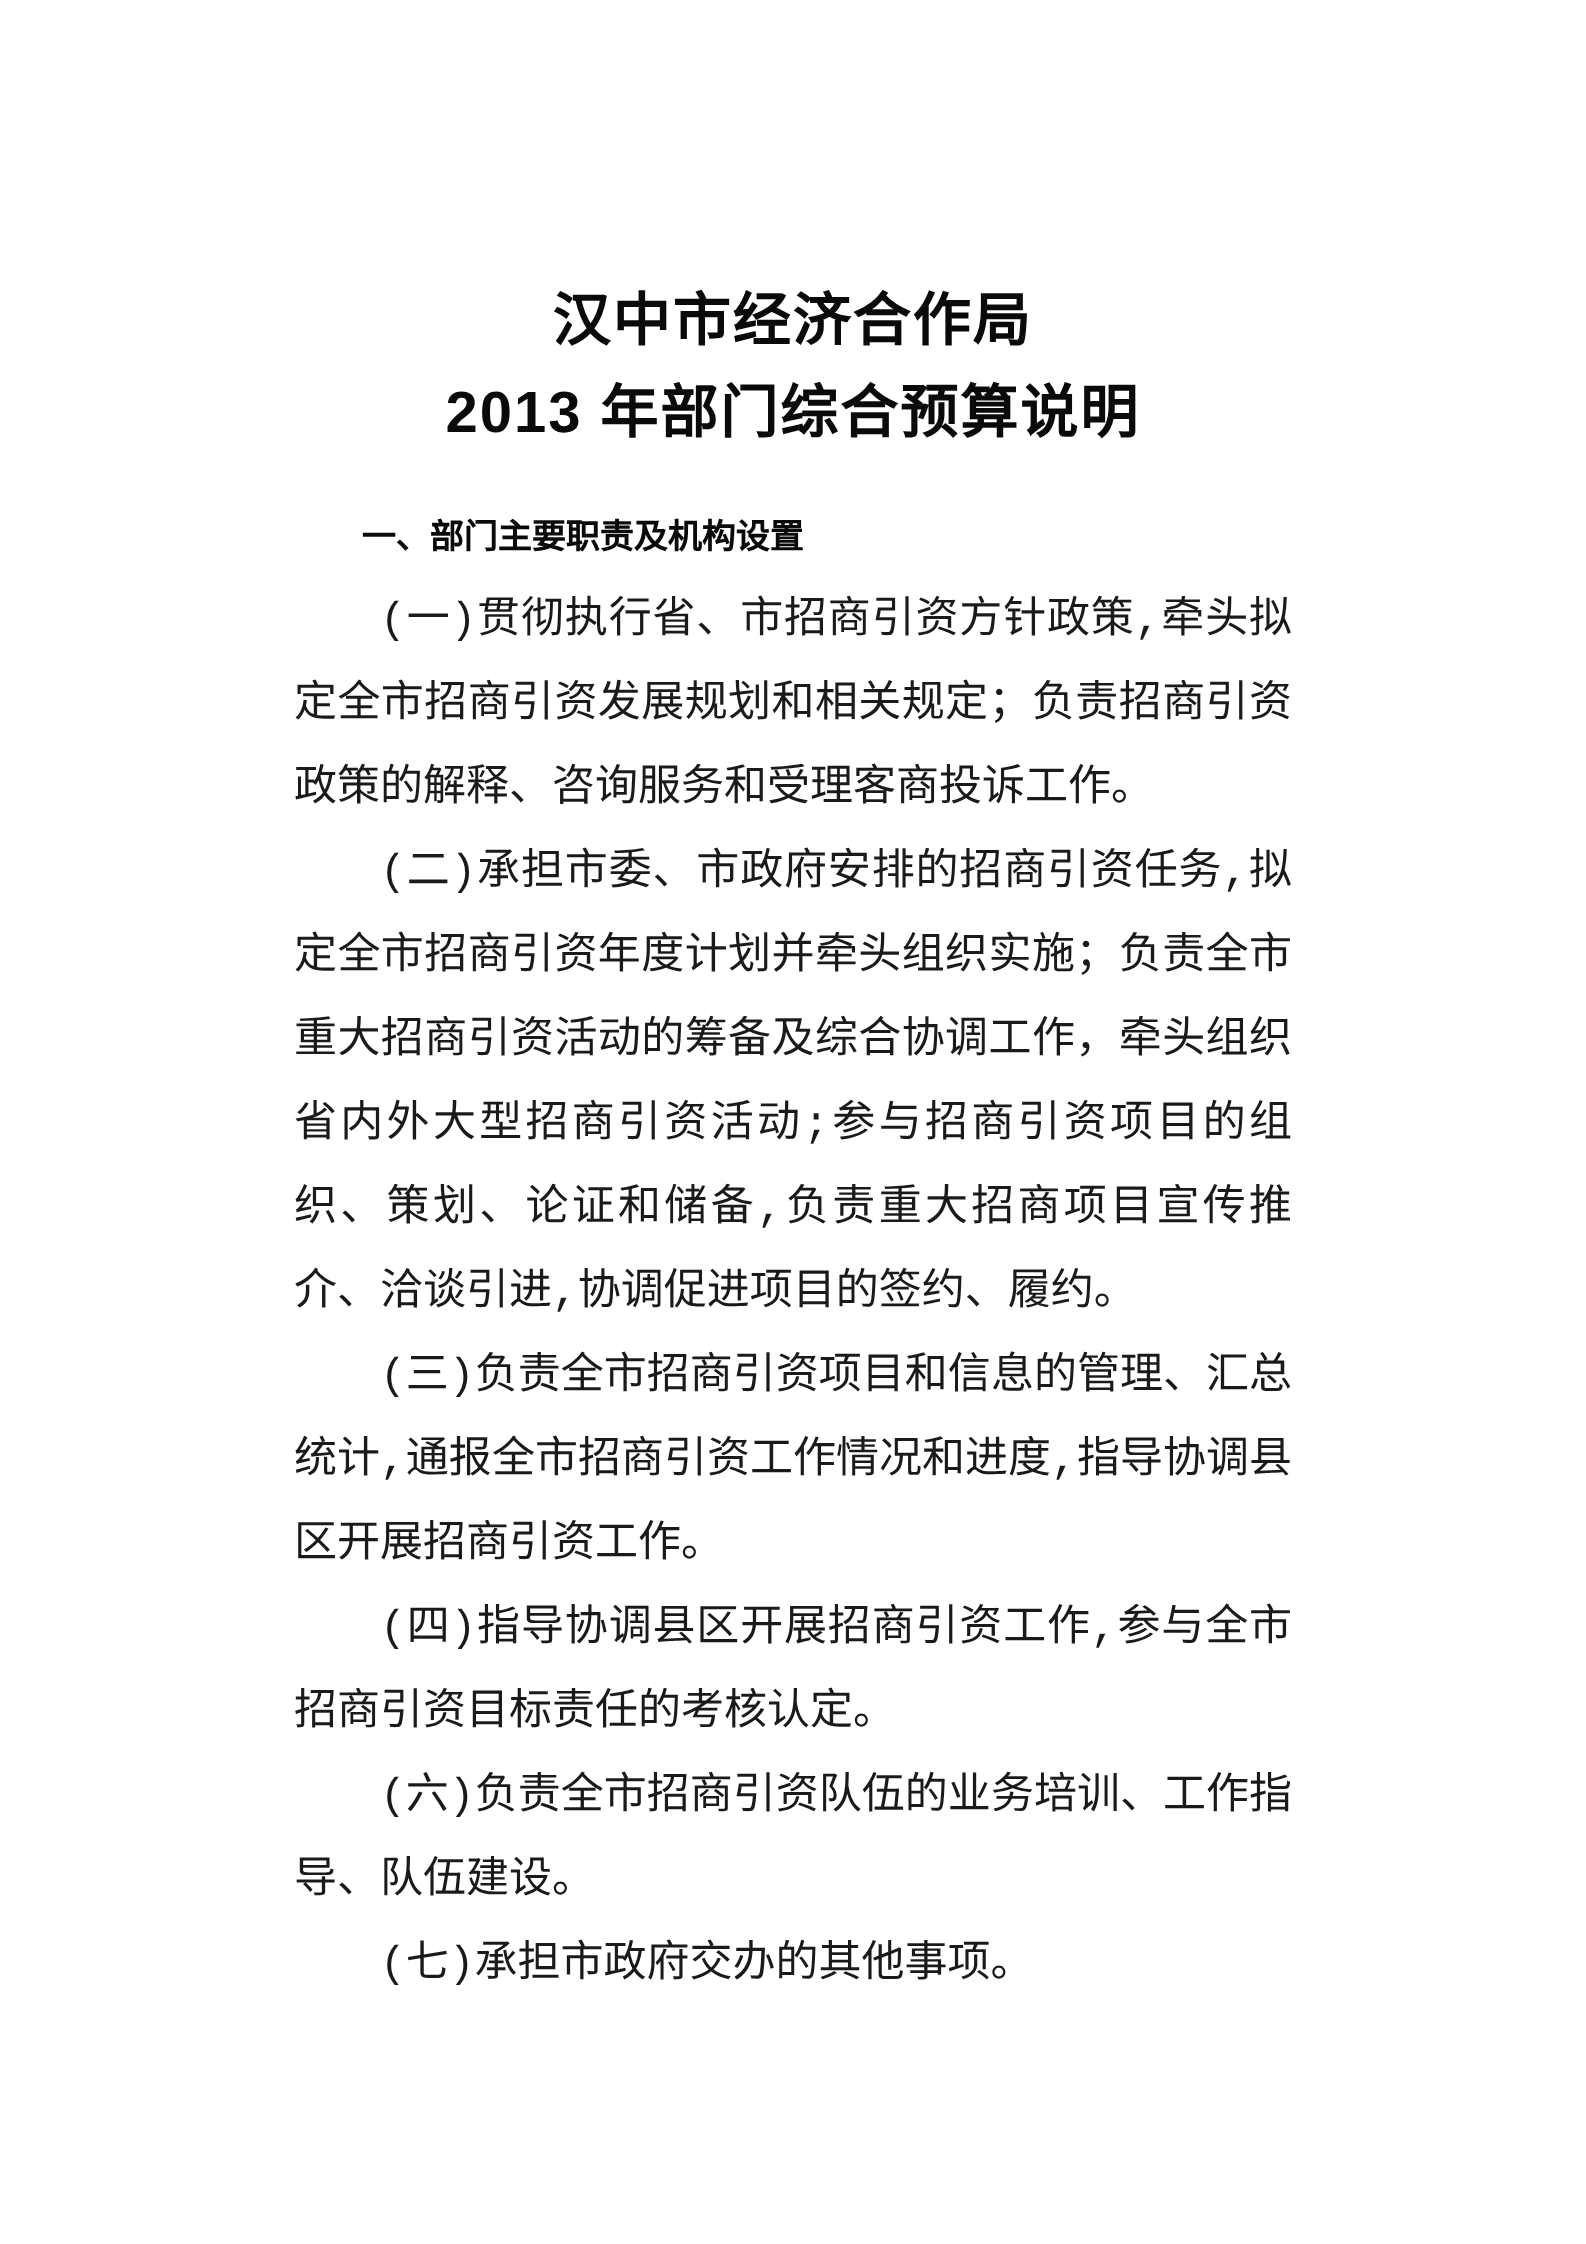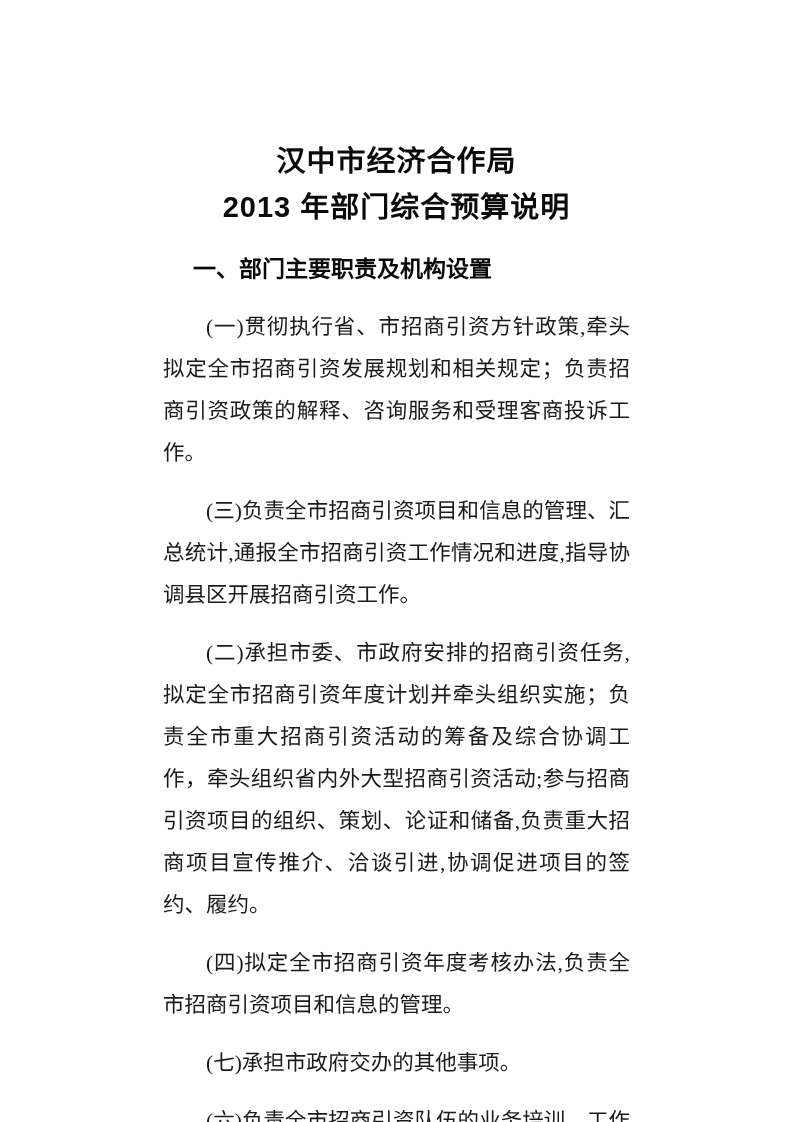--- a/index.html
+++ b/index.html
@@ -25,50 +25,50 @@
     font-size: 29px;
     line-height: 46px;
     color: #0a0a0a;
     letter-spacing: 1px;
   }
   .section-heading {
     margin-top: 18px;
     text-indent: 2em;
     font-family: "Liberation Sans", "DejaVu Sans", sans-serif;
     font-weight: bold;
-    font-size: 23px;
+    font-size: 17px;
     line-height: 42px;
     color: #0a0a0a;
   }
   .body-text p {
-    margin: 16px;
+    margin: 0;
     text-indent: 2em;
     text-align: justify;
     text-justify: inter-ideograph;
-    font-family: Liberation Serif, serif;
+    font-family: Liberation Mono, monospace;
     font-weight: 400;
     font-size: 21.5px;
     line-height: 42px;
     color: #1a1a1a;
   }
 </style>
 </head>
 <body>
 
 <div class="page">
 
   <div class="doc-title">
     <div>汉中市经济合作局</div>
     <div>2013 年部门综合预算说明</div>
   </div>
 
   <div class="section-heading">一、部门主要职责及机构设置</div>
 
   <div class="body-text">
     <p>(一)贯彻执行省、市招商引资方针政策,牵头拟定全市招商引资发展规划和相关规定；负责招商引资政策的解释、咨询服务和受理客商投诉工作。</p>
+    <p>(二)承担市委、市政府安排的招商引资任务,拟定全市招商引资年度计划并牵头组织实施；负责全市重大招商引资活动的筹备及综合协调工作，牵头组织省内外大型招商引资活动;参与招商引资项目的组织、策划、论证和储备,负责重大招商项目宣传推介、洽谈引进,协调促进项目的签约、履约。</p>
     <p>(三)负责全市招商引资项目和信息的管理、汇总统计,通报全市招商引资工作情况和进度,指导协调县区开展招商引资工作。</p>
-    <p>(二)承担市委、市政府安排的招商引资任务,拟定全市招商引资年度计划并牵头组织实施；负责全市重大招商引资活动的筹备及综合协调工作，牵头组织省内外大型招商引资活动;参与招商引资项目的组织、策划、论证和储备,负责重大招商项目宣传推介、洽谈引进,协调促进项目的签约、履约。</p>
-    <p>(四)拟定全市招商引资年度考核办法,负责全市招商引资项目和信息的管理。</p>
+    <p>(四)指导协调县区开展招商引资工作,参与全市招商引资目标责任的考核认定。</p>
+    <p>(六)负责全市招商引资队伍的业务培训、工作指导、队伍建设。</p>
     <p>(七)承担市政府交办的其他事项。</p>
-    <p>(六)负责全市招商引资队伍的业务培训、工作指导、队伍建设。</p>
   </div>
 
 </div>
 
 </body></html>

